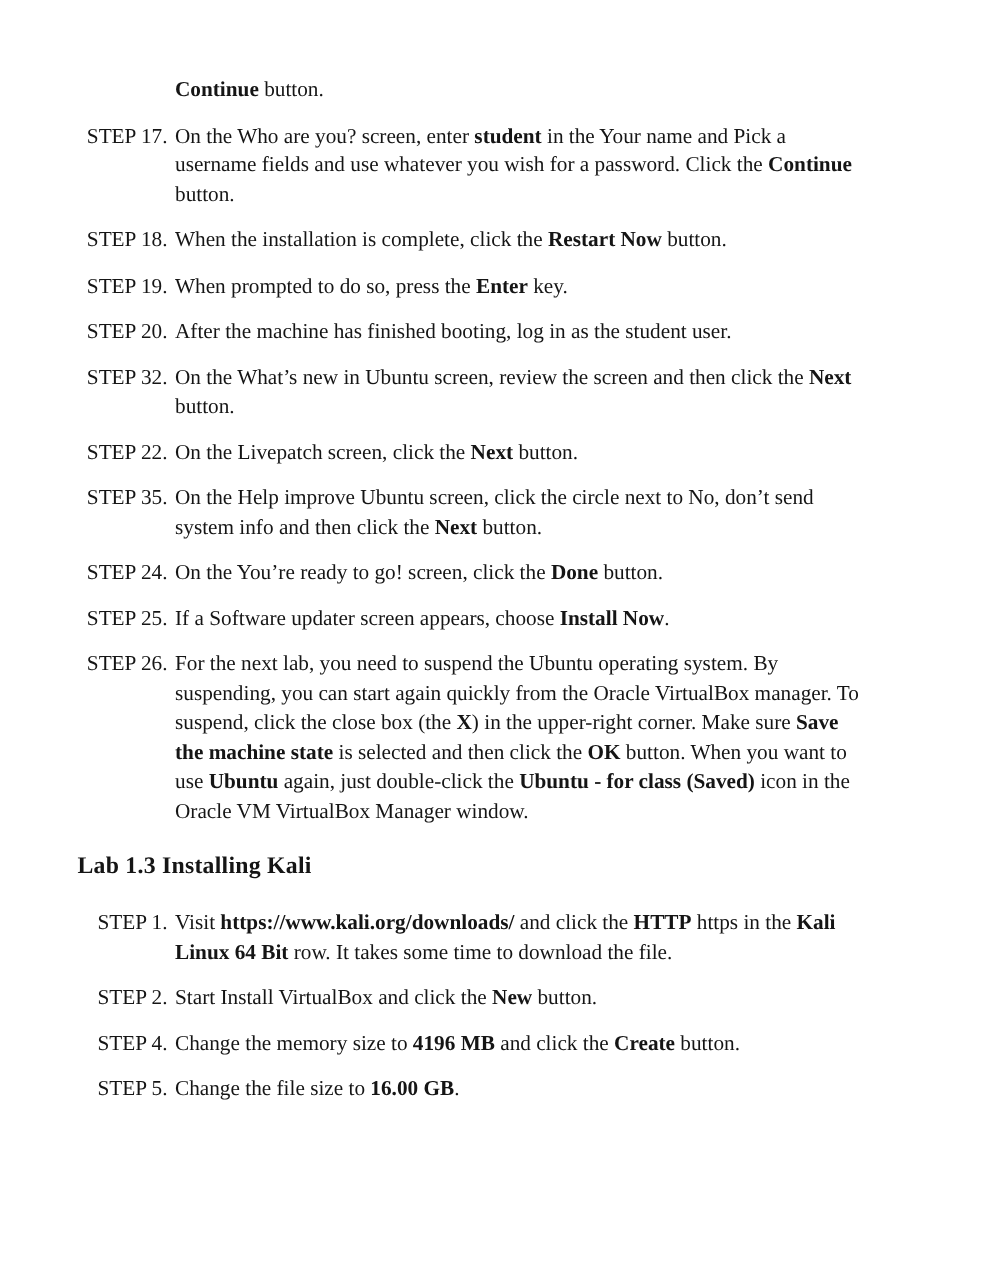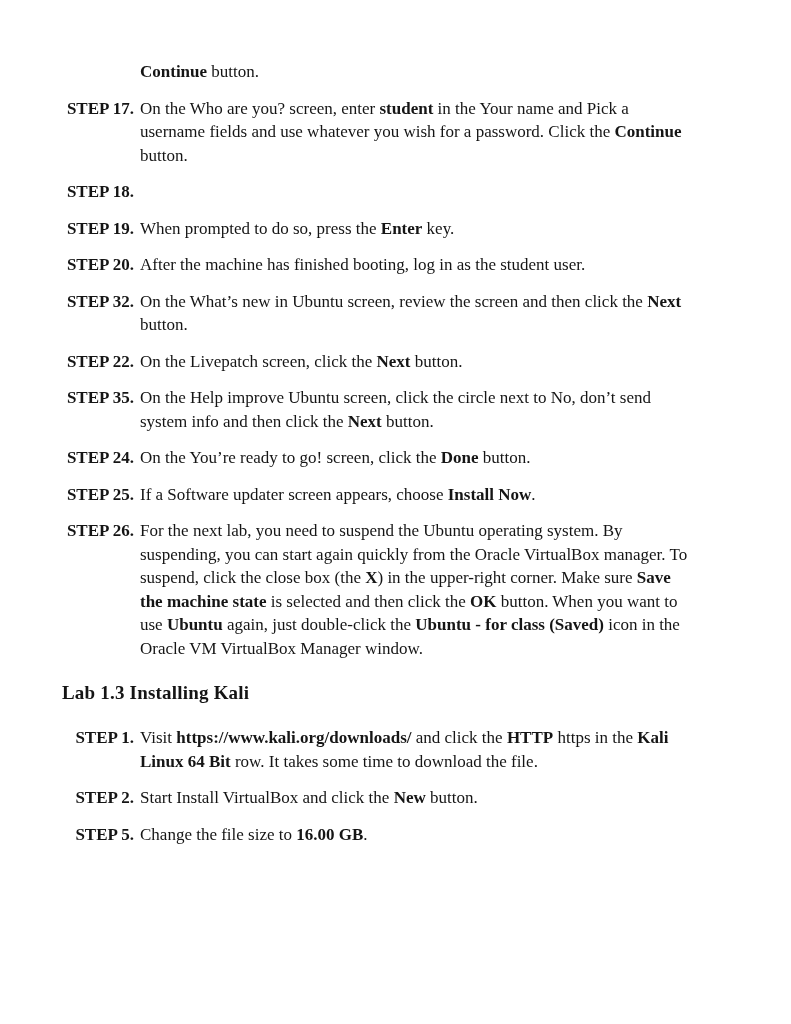--- a/index.html
+++ b/index.html
@@ -26,21 +26,21 @@
   }
   .step {
     display: flex;
     margin-bottom: 13px;
   }
   .step-label {
     flex: 0 0 83px;
     box-sizing: border-box;
     text-align: right;
     padding-right: 6px;
-    font-weight: bold;
+    font-weight: normal;
     white-space: nowrap;
   }
   .step-body {
     flex: 1;
   }
   .section-heading {
     font-size: 19px;
     line-height: 34px;
     font-weight: bold;
     margin: 16px 0 16px 5px;
@@ -54,20 +54,21 @@
 <div class="page">
   <div class="continuation"><b>Continue</b><span> button.</span></div>
 
   <div>
       <div class="step">
         <span class="step-label">STEP 17.</span>
         <div class="step-body"><span>On the Who are you? screen, enter </span><b>student</b><span> in the Your name and Pick a username fields and use whatever you wish for a password. Click the </span><b>Continue</b><span> button.</span></div>
       </div>
       <div class="step">
         <span class="step-label">STEP 18.</span>
+        <div class="step-body"><span>When the installation is complete, click the </span><b>Restart Now</b><span> button.</span></div>
       </div>
       <div class="step">
         <span class="step-label">STEP 19.</span>
         <div class="step-body"><span>When prompted to do so, press the </span><b>Enter</b><span> key.</span></div>
       </div>
       <div class="step">
         <span class="step-label">STEP 20.</span>
         <div class="step-body"><span>After the machine has finished booting, log in as the student user.</span></div>
       </div>
       <div class="step">
@@ -101,17 +102,21 @@
   <div>
       <div class="step">
         <span class="step-label">STEP 1.</span>
         <div class="step-body"><span>Visit </span><b>https://www.kali.org/downloads/</b><span> and click the </span><b>HTTP</b><span> https in the </span><b>Kali Linux 64 Bit</b><span> row. It takes some time to download the file.</span></div>
       </div>
       <div class="step">
         <span class="step-label">STEP 2.</span>
         <div class="step-body"><span>Start Install VirtualBox and click the </span><b>New</b><span> button.</span></div>
       </div>
       <div class="step">
+        <span class="step-label">STEP 4.</span>
+        <div class="step-body"><span>Change the memory size to </span><b>4196 MB</b><span> and click the </span><b>Create</b><span> button.</span></div>
+      </div>
+      <div class="step">
         <span class="step-label">STEP 5.</span>
         <div class="step-body"><span>Change the file size to </span><b>16.00 GB</b><span>.</span></div>
       </div>
     </div>
 </div>
 
 </body></html>

